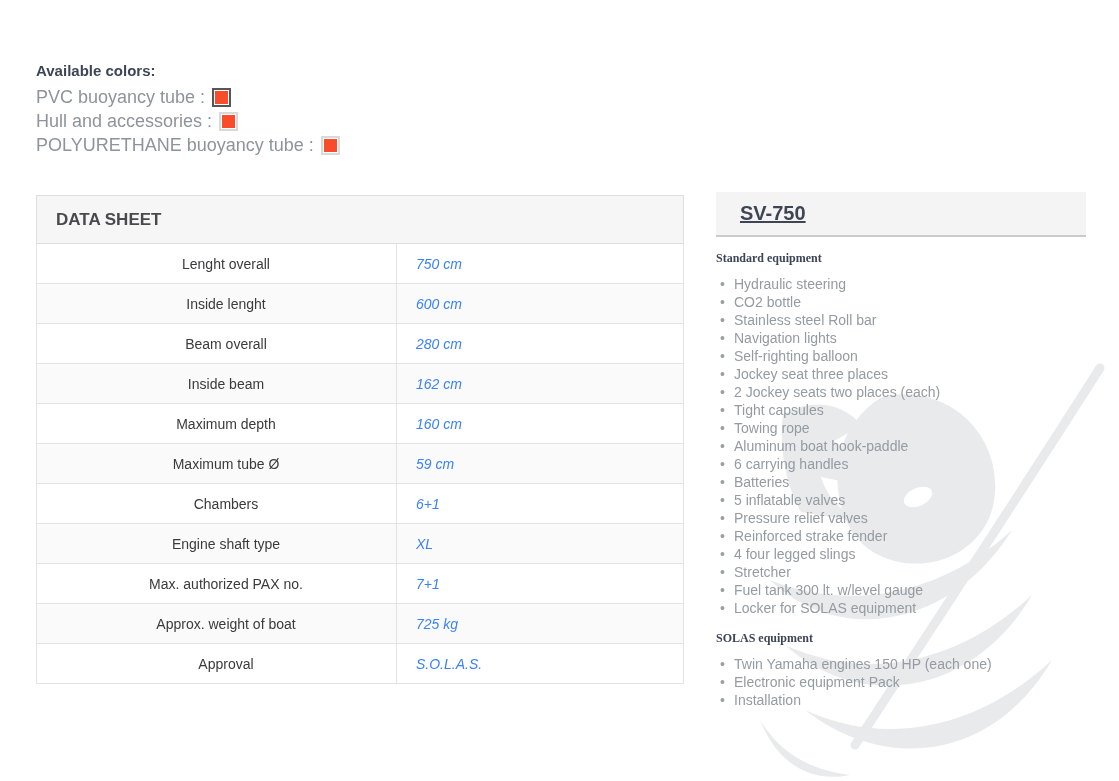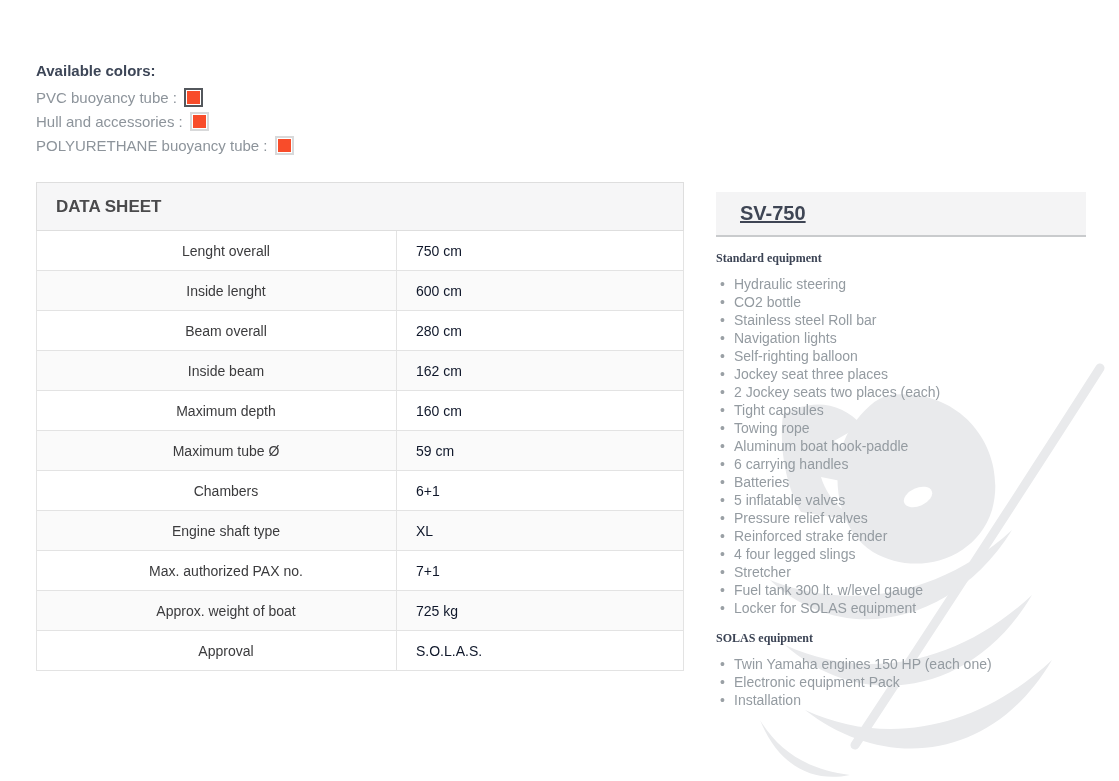--- a/index.html
+++ b/index.html
@@ -5,33 +5,33 @@
   html,body{margin:0;padding:0;background:#ffffff;}
   .page{
     position:relative;width:1119px;height:781px;background:#ffffff;overflow:hidden;
     font-family:"Liberation Sans","DejaVu Sans",sans-serif;
   }
   
   .watermark{position:absolute;left:700px;top:345px;width:419px;height:436px;z-index:0;pointer-events:none;}
   
   .colors{position:absolute;left:36px;top:62px;z-index:2;}
   .colors-heading{margin:0 0 9px 0;font-size:15px;font-weight:bold;color:#3d4657;}
-  .color-row{display:flex;align-items:center;height:19px;margin-bottom:5px;font-size:15px;color:#8d949b;}
+  .color-row{display:flex;align-items:center;height:19px;margin-bottom:5px;font-size:18px;color:#8d949b;}
   .swatch{display:inline-block;width:13px;height:13px;padding:1px;margin-left:7px;background-clip:content-box;cursor:pointer;}
   .swatch-dark{border:2px solid #53575c;}
   .swatch-light{border:2px solid #d8d9da;}
   
-  .datasheet{position:absolute;left:36px;top:182px;width:648px;border-collapse:collapse;z-index:2;background:#fff;border-radius:24px;}
+  .datasheet{position:absolute;left:36px;top:195px;width:648px;border-collapse:collapse;z-index:2;background:#fff;border-radius:24px;}
   .datasheet th{
     height:47px;background:#f6f6f7;border:1px solid #dedede;text-align:left;
     padding:0 0 0 19px;font-size:17px;font-weight:bold;color:#4a4a4c;
   }
   .datasheet td{height:39px;border:1px solid #e3e3e3;font-size:14px;padding:0 0 0 19px;}
   .datasheet td.label{color:#3b3b3d;width:340px;text-align:center;}
-  .datasheet td.value{color:#0f172a;}
+  .datasheet td.value{color:#3b82f6;font-style:italic;}
   .datasheet tbody tr:nth-child(even){background:#fafafa;}
   .datasheet tbody tr:nth-child(odd){background:#ffffff;}
   
   .panel{position:absolute;left:716px;top:192px;width:370px;z-index:1;}
   .model-box{
     background:#f4f4f5;border-bottom:2px solid #c9cbcd;height:43px;line-height:43px;
     padding-left:24px;font-size:20px;font-weight:bold;color:#3e4554;text-decoration:underline;
   }
   .equip-heading{margin:14px 0 0 0;font-size:12px;font-weight:bold;color:#3c4455;font-family:Liberation Serif, serif;}
   .equip-list{list-style:none;margin:9px 0 0 0;padding:0;}

